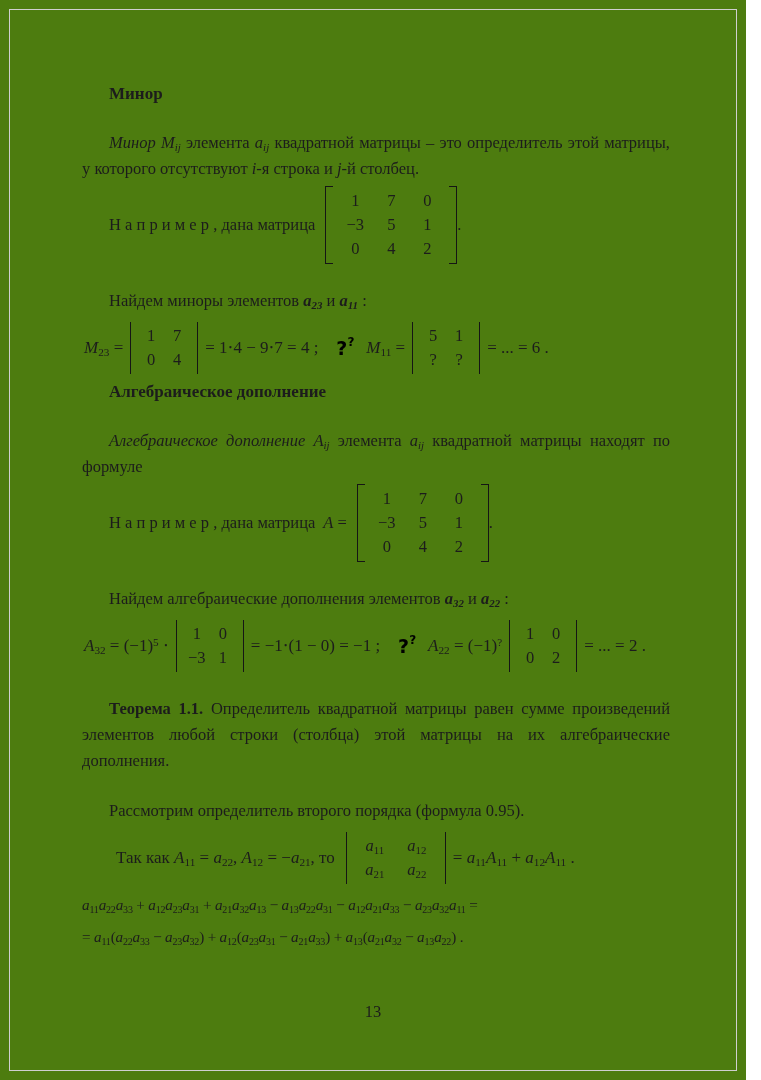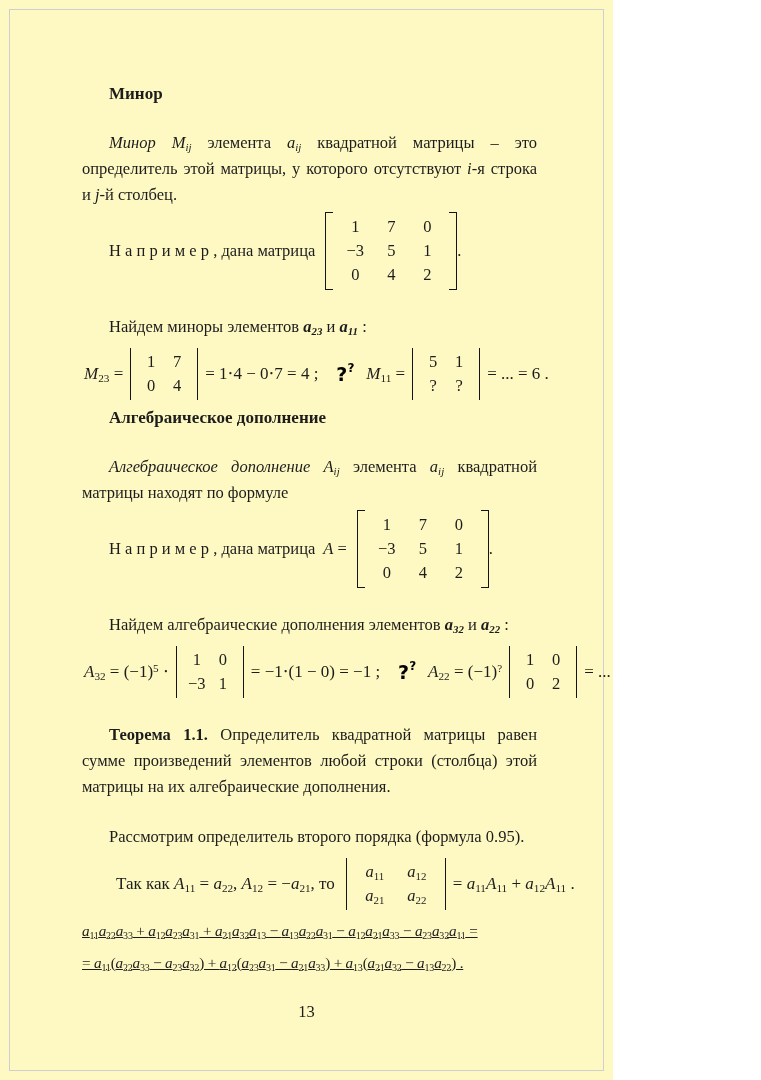--- a/index.html
+++ b/index.html
@@ -1,16 +1,16 @@
 <!DOCTYPE html>
 <html><head>
 <meta charset="utf-8">
 <style>
   html,body{margin:0;padding:0;background:#ffffff;}
-  .page{position:relative;width:613px;height:1080px;background:#fef9c3;overflow:hidden;
+  .page{position:relative;width:746px;height:1080px;background:#4d7c0f;overflow:hidden;
         font-family:"Liberation Serif","DejaVu Serif",serif;color:#1c1c1c;}
   .frame{position:absolute;inset:9px;border:1px solid #cfcfcf;pointer-events:none;}
   .content{position:absolute;left:82px;right:76px;top:78px;font-size:16.5px;line-height:26px;}
   p{margin:0 0 2px 0;}
   .just{text-align:justify;margin-top:24px;}
   .ind{text-indent:27px;}
   h3{font-size:17px;line-height:24px;margin:4px 0 4px 27px;font-weight:bold;}
   sub{font-size:66%;vertical-align:-0.28em;line-height:0;}
   sup{font-size:66%;vertical-align:0.45em;line-height:0;}
   
@@ -30,21 +30,21 @@
   .det.wide .mcell{min-width:34px;}
   .formula-row{display:flex;align-items:center;margin:8px 0 6px 2px;font-size:17px;white-space:nowrap;}
   .since-row{display:flex;align-items:center;margin:8px 0 6px 0;font-size:17px;white-space:nowrap;}
   .since-row .lead{margin-left:34px;margin-right:4px;}
   .q-icon{display:inline-flex;align-items:flex-start;font-family:"DejaVu Sans",sans-serif;
           font-weight:bold;margin:0 12px 0 18px;color:#000;}
   .q1{font-size:19px;line-height:19px;}
   .q2{font-size:12px;line-height:12px;margin-left:0px;margin-top:-3px;}
   .eq-row{position:relative;text-align:center;margin:8px 0 6px 0;font-size:17px;}
   .eq-num{position:absolute;right:0;top:1px;font-size:16.5px;}
-  .exp{white-space:nowrap;font-size:15.2px;letter-spacing:-0.2px;line-height:30px;margin:2px 0;text-decoration:underline;}
+  .exp{white-space:nowrap;font-size:15.2px;letter-spacing:-0.2px;line-height:30px;margin:2px 0;}
   .pageno{position:absolute;bottom:58px;left:0;width:100%;text-align:center;font-size:16.5px;}
 </style>
 </head>
 <body>
 
 <div class="page">
   <div class="frame"></div>
 
   <div class="content">
 
@@ -85,21 +85,21 @@
       <span class="det">
           <div class="mrow">
             <span class="mcell">1</span>
             <span class="mcell">7</span>
           </div>
           <div class="mrow">
             <span class="mcell">0</span>
             <span class="mcell">4</span>
           </div>
         </span>
-      <span>= 1⋅4 − 0⋅7 = 4 ;</span>
+      <span>= 1⋅4 − 9⋅7 = 4 ;</span>
       <span class="q-icon">
         <span class="q1">?</span>
         <span class="q2">?</span>
       </span>
       <span><i>M</i><sub>11</sub> =</span>
       <span class="det">
           <div class="mrow">
             <span class="mcell">5</span>
             <span class="mcell">1</span>
           </div>

